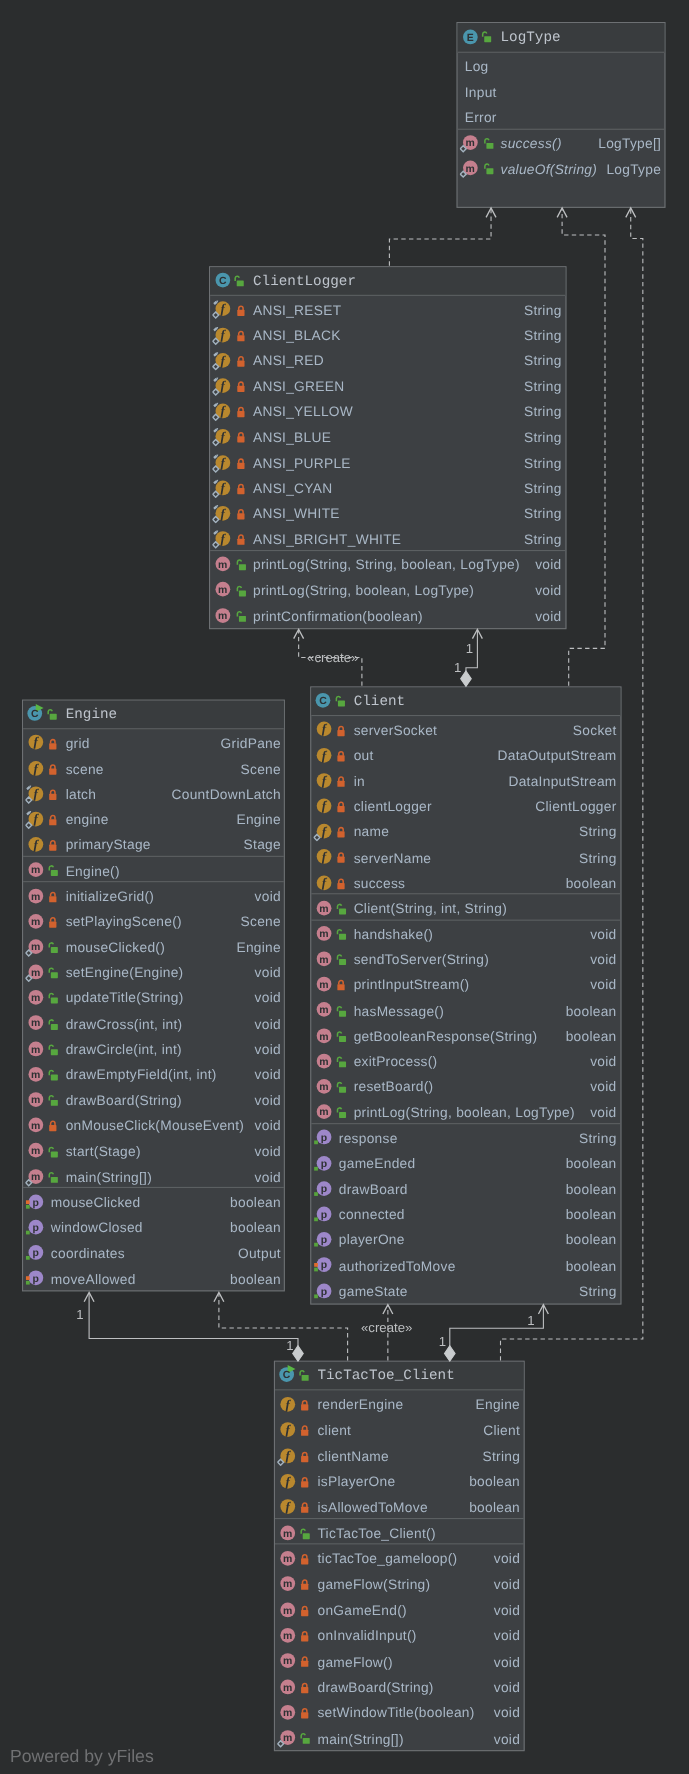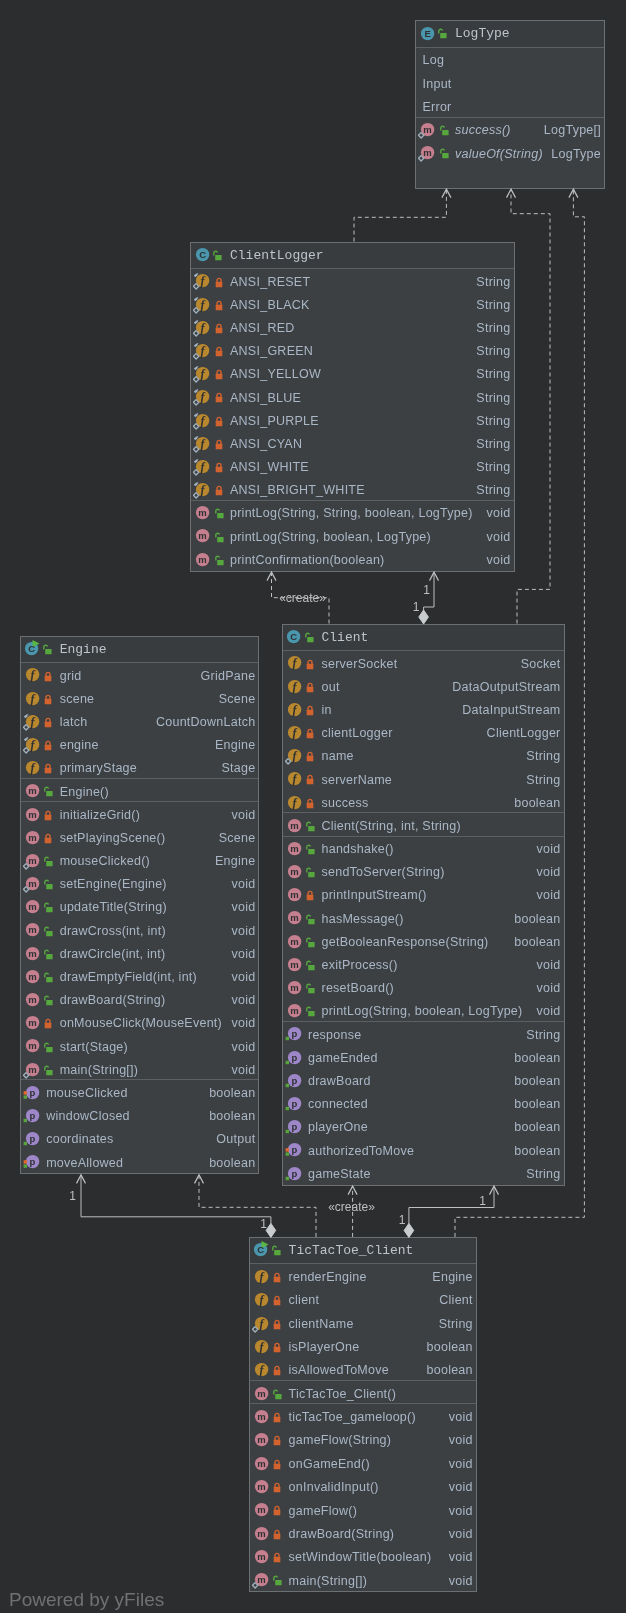--- a/index.html
+++ b/index.html
@@ -17,21 +17,21 @@
 .bh { position:relative; }
 .row .lk { position:absolute; left:22.5px; top:50%; margin-top:-4.1px; }
 .nm { margin-left:39px; }
 .row span { transform:translateY(1.2px); }
 .it { font-style:italic; }
 .prop .nm { margin-left:25.5px; }
 .en { margin-left:6.5px; }
 .ty { margin-left:auto; margin-right:3px; }
 .edges { position:absolute; left:0; top:0; pointer-events:none; }
 .elbl { font-size:12px; fill:#bdbfc1; font-family:"Liberation Sans",sans-serif; }
-.credit { position:absolute; left:9px; top:1589px; font-size:19px; color:#707173; }
+.credit { position:absolute; left:9px; top:1589px; font-size:16px; color:#707173; }
 </style></head><body>
 <style>.b140610991429312 .row{height:23.35px}</style>
 <div class="box b140610991429312" style="left:415px;top:20px;width:190px;height:168.60000000000002px">
 <div class="bh">
       <svg class="ic hic" width="18" height="18" viewBox="0 0 18 18">
         <circle cx="9.6" cy="8.6" r="6.7" fill="#4a96ad"></circle>
         <text x="9.6" y="12" text-anchor="middle" font-family="Liberation Sans,sans-serif" font-size="9.5" font-weight="bold" fill="#2e3133">E</text>
       </svg>
       <svg class="lk" width="10" height="11" viewBox="0 0 10 11">
         <path d="M1.8 5.4 V2.9 a1.9 1.9 0 0 1 3.7 -0.4" fill="none" stroke="#57a73f" stroke-width="1.4"></path>

